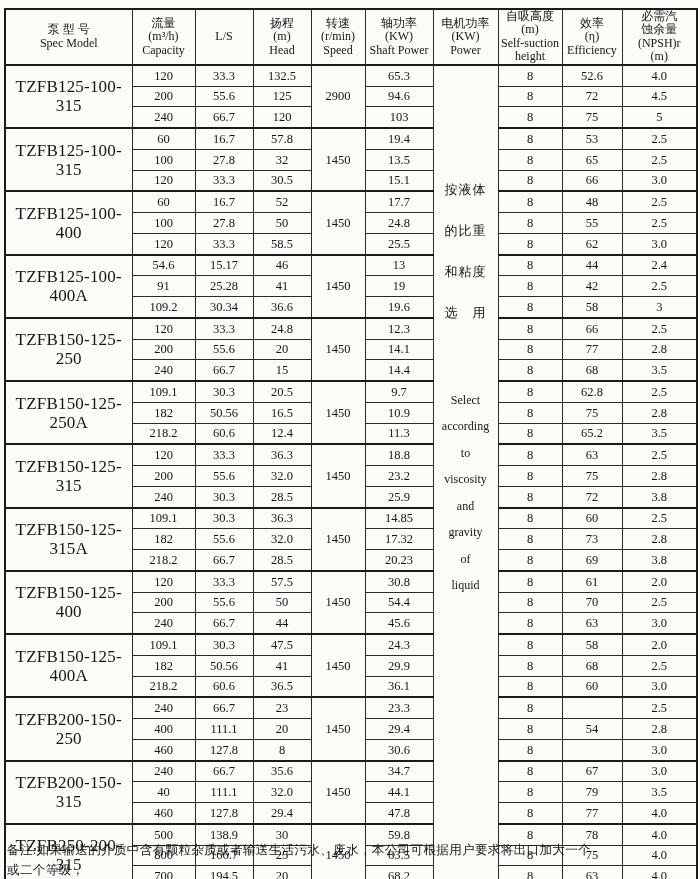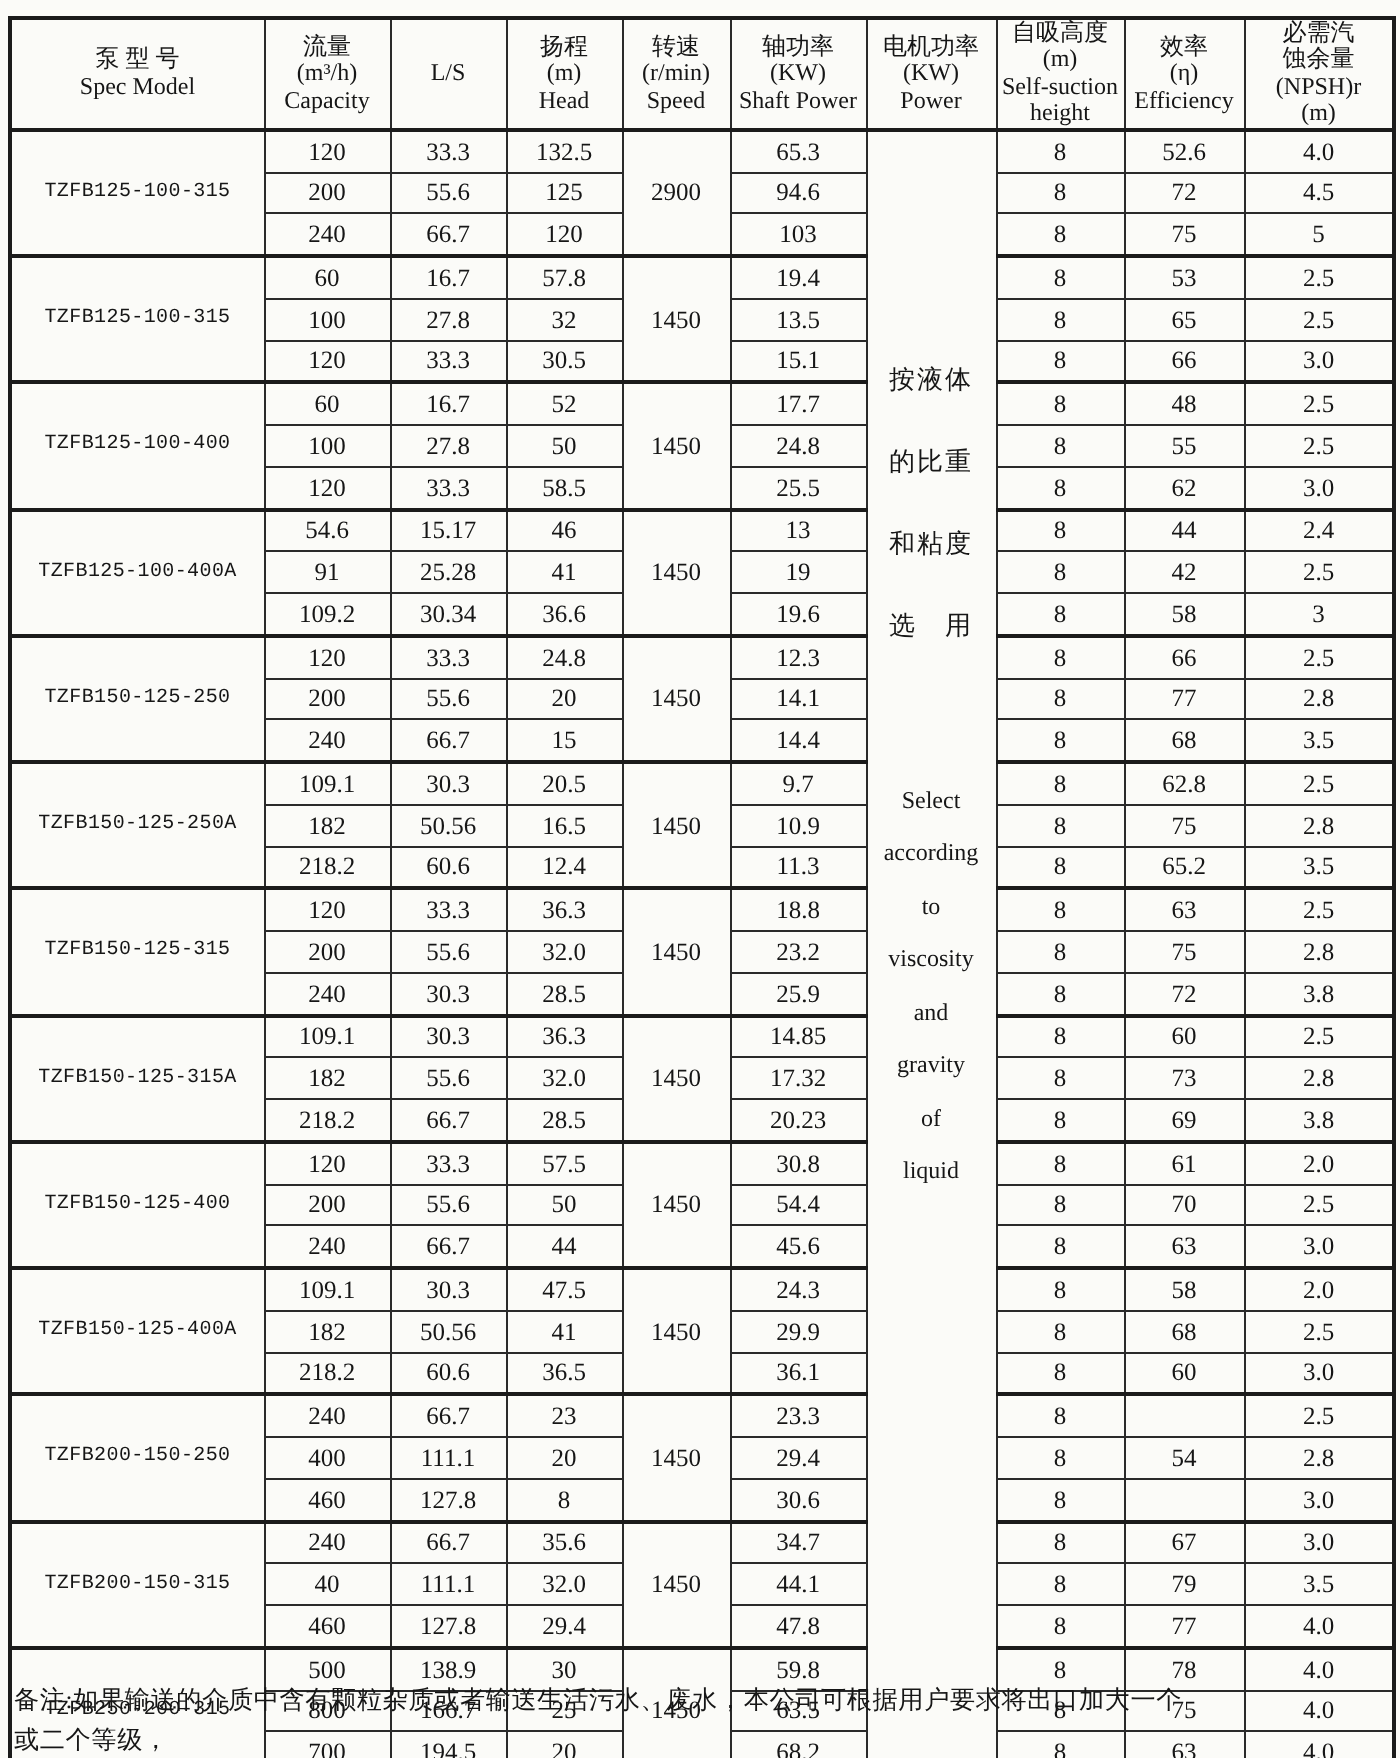--- a/index.html
+++ b/index.html
@@ -26,21 +26,21 @@
     font-weight:normal;
   }
   thead th{
     height:50px;
     white-space:pre-line;
     font-size:12px;
     border-bottom:2px solid #1b1b1b;
   }
   tbody td{height:19.75px;}
   tbody tr.group-start td{border-top:2px solid #1b1b1b;}
-  td.model{font-size:10px;letter-spacing:0.2px;font-family:Liberation Mono, monospace;}
+  td.model{font-size:17px;letter-spacing:0.2px;}
   td.power-cell{vertical-align:top;}
   .power-note{
     display:flex;flex-direction:column;align-items:center;
     padding-top:103px;
   }
   .power-zh{line-height:41px;font-size:13px;letter-spacing:1px;white-space:pre;}
   .power-gap{height:54px;}
   .power-en{line-height:26.5px;font-size:12px;}
   .footnote{
     position:absolute;left:7px;top:841px;width:595px;

